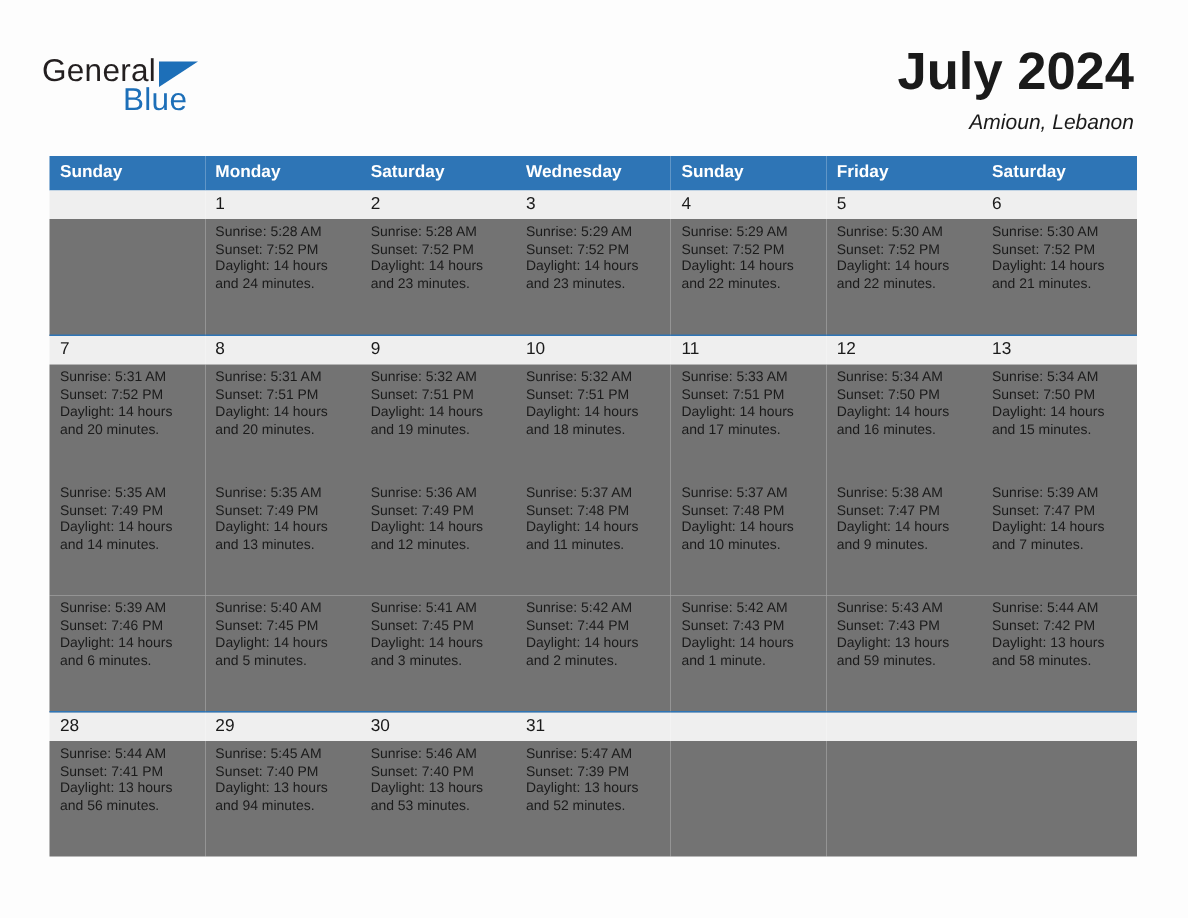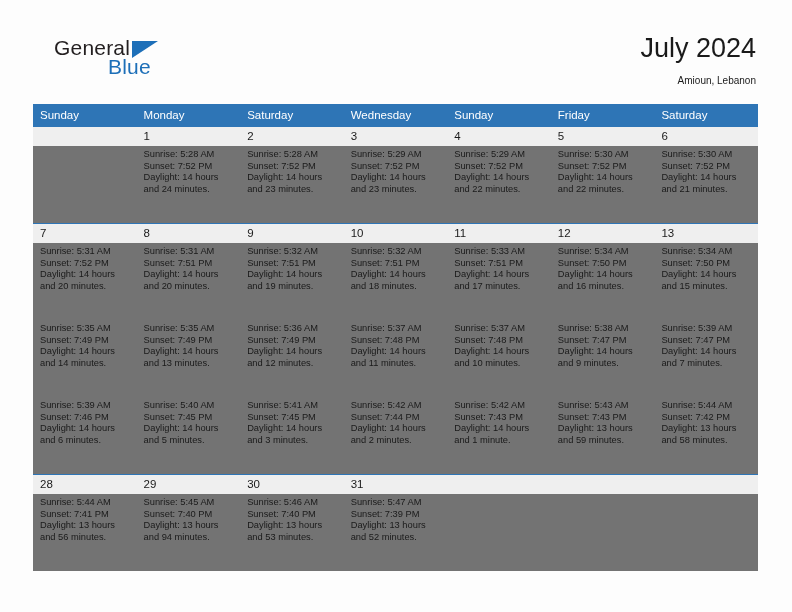--- a/index.html
+++ b/index.html
@@ -24,21 +24,21 @@
   
   .top {
     position: absolute;
     left: 0;
     top: 0;
     width: 792px;
     height: 104px;
   }
   .brand {
     position: absolute;
-    left: 54px;
+    left: 28px;
     top: 36px;
     width: 240px;
     height: 56px;
   }
   .brand-general {
     position: absolute;
     left: 0;
     top: 0;
     font-size: 21px;
     letter-spacing: 0.2px;
@@ -63,47 +63,48 @@
     letter-spacing: 0.2px;
     font-family: "Liberation Sans", sans-serif;
   }
   .title-block {
     position: absolute;
     right: 36px;
     top: 32px;
     text-align: right;
   }
   .cal-title {
-    font-size: 27px;
+    font-size: 35px;
     line-height: 32px;
     color: #1a1a1a;
-    font-weight: normal;
+    font-weight: bold;
     margin: 0;
   }
   .cal-sub {
-    font-size: 10px;
+    font-size: 14px;
     line-height: 18px;
     color: #1a1a1a;
     margin: 8px 0 0 0;
+    font-style: italic;
   }
 
   
   .cal {
     position: absolute;
     left: 33px;
     top: 104px;
     width: 725px;
     border-collapse: collapse;
     table-layout: fixed;
   }
   .cal th {
     background: #2E75B6;
     color: #ffffff;
     font-size: 11.5px;
-    font-weight: normal;
+    font-weight: bold;
     text-align: left;
     padding: 5px 0 6px 7px;
     height: 11px;
     border: none;
   }
   .cal col { width: 103.57px; }
 
   tr.week-daterow td {
     background: #EFEFEF;
     font-size: 11.5px;

